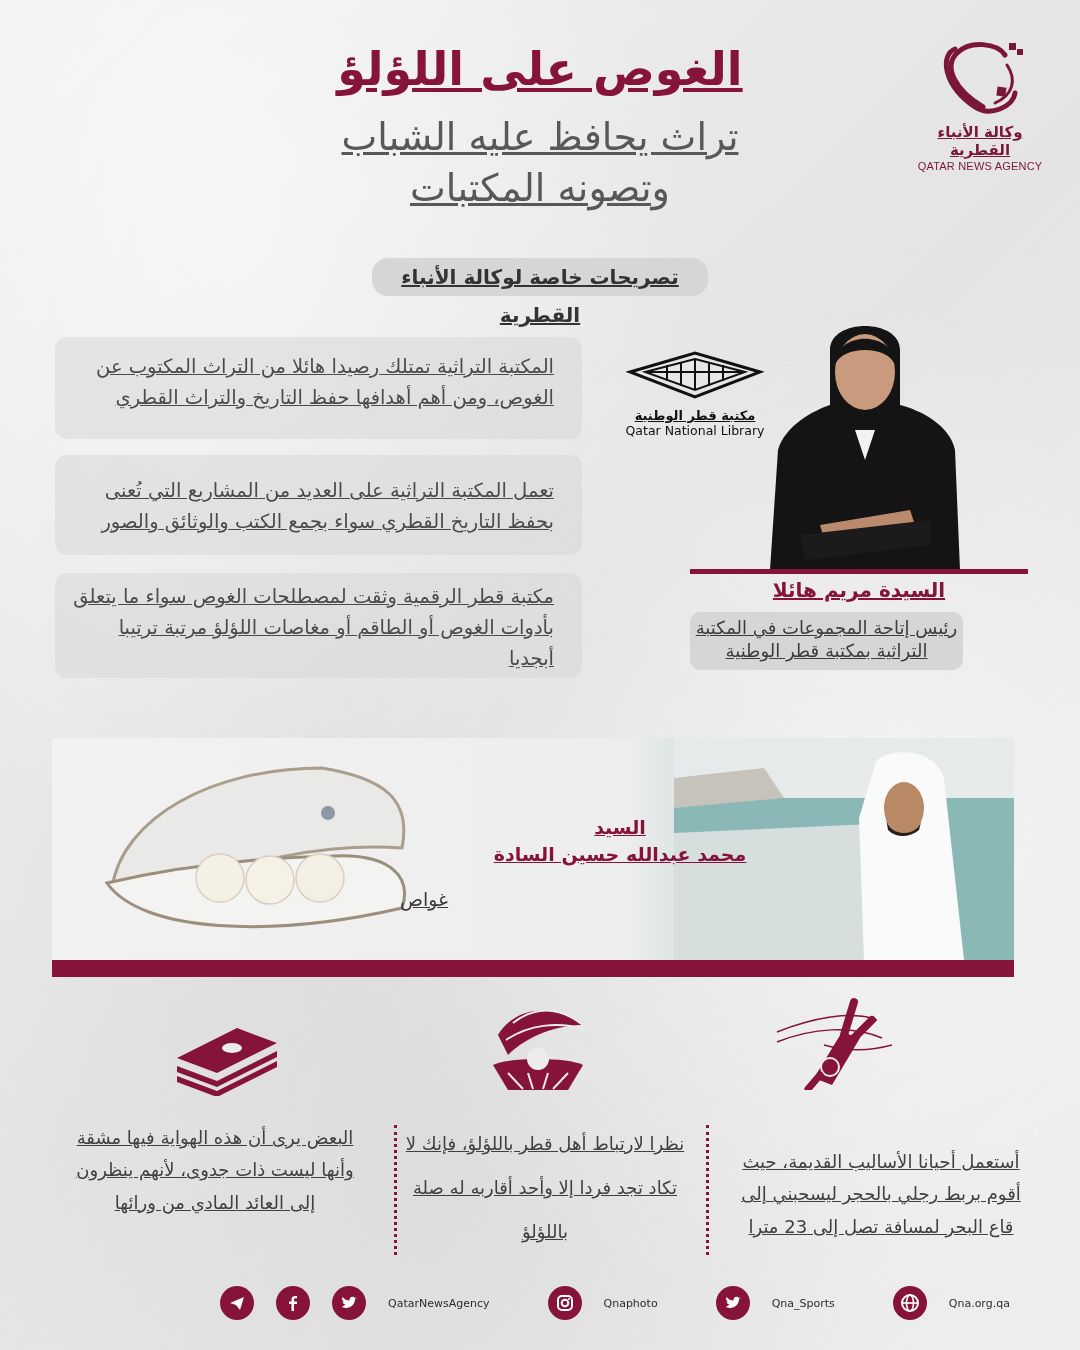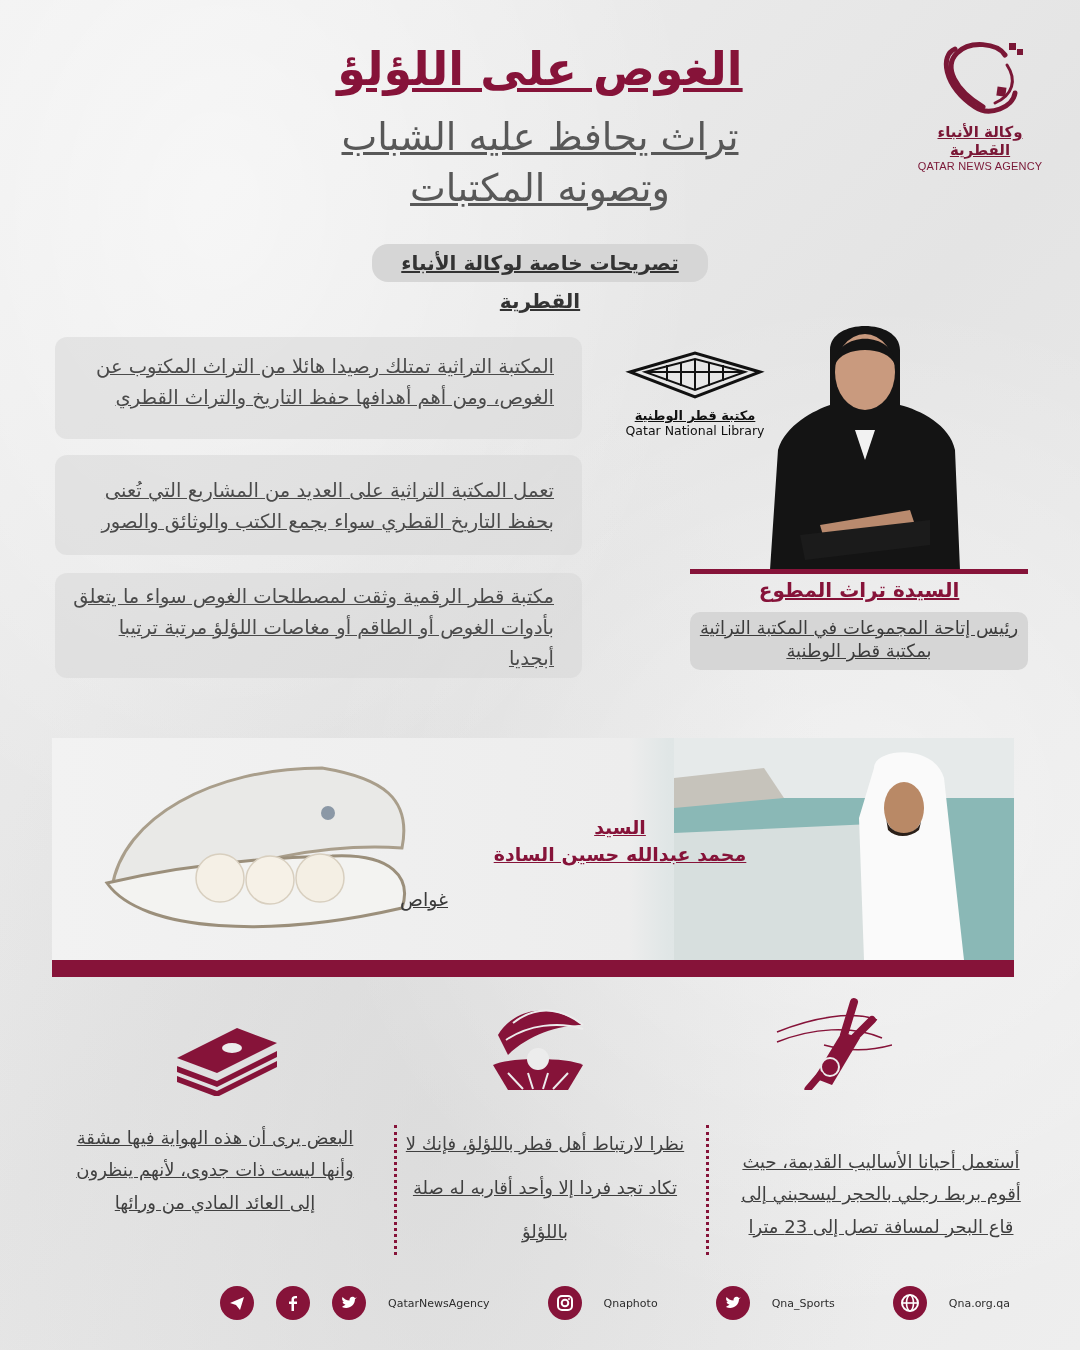--- a/index.html
+++ b/index.html
@@ -22,38 +22,38 @@
     .logo { left: 905px; top: 35px; width: 150px; text-align: center; }
     .logo svg { display: block; margin: 0 auto; }
     .logo-ar { font-size: 15px; font-weight: bold; color: #7a1736; margin-top: 4px; }
     .logo-en { font-family: "Liberation Sans", sans-serif; font-size: 11px; font-weight: normal; color: #7a1736; letter-spacing: 0.2px; margin-top: 1px; }
 
     
     .title-main { left: 200px; top: 42px; width: 680px; text-align: center; font-size: 46px; font-weight: bold; color: #861339; line-height: 1.2; }
     .title-sub { left: 200px; top: 112px; width: 680px; text-align: center; font-size: 38px; color: #585858; line-height: 1.35; }
 
     
-    .pill { left: 372px; top: 244px; width: 336px; height: 38px; background: #d6d6d6; border-radius: 16px; text-align: center; font-size: 20px; font-weight: bold; color: #333; line-height: 38px; }
+    .pill { left: 372px; top: 258px; width: 336px; height: 38px; background: #d6d6d6; border-radius: 16px; text-align: center; font-size: 20px; font-weight: bold; color: #333; line-height: 38px; }
 
     
     .card { left: 55px; width: 527px; background: rgba(215,215,215,0.55); border-radius: 12px; padding: 14px 28px 14px 18px; font-size: 19.5px; color: #4b4b4b; line-height: 1.6; text-align: right; }
     .card1 { top: 337px; height: 102px; }
     .card2 { top: 455px; height: 100px; padding-top: 20px; }
     .card3 { top: 573px; height: 105px; padding-top: 8px; }
 
     
     .qnl { left: 605px; top: 350px; width: 180px; text-align: center; }
     .qnl-ar { font-size: 13px; font-weight: bold; color: #111; margin-top: 2px; }
     .qnl-en { font-family: "DejaVu Sans", sans-serif; font-size: 12.5px; color: #111; }
 
     
     .portrait { left: 760px; top: 310px; width: 210px; height: 260px; }
     .person-rule { left: 690px; top: 569px; width: 338px; height: 5px; background: #861339; }
     .person-name { left: 690px; top: 578px; width: 338px; text-align: center; font-size: 20px; font-weight: bold; color: #861339; }
-    .person-role { left: 690px; top: 612px; width: 338px; height: 58px; background: #d6d6d6; border-radius: 10px; text-align: center; font-size: 18px; color: #3c3c3c; line-height: 1.3; padding-top: 4px; }
+    .person-role { left: 690px; top: 612px; width: 273px; height: 58px; background: #d6d6d6; border-radius: 10px; text-align: center; font-size: 18px; color: #3c3c3c; line-height: 1.3; padding-top: 4px; }
 
     
     .banner { left: 52px; top: 738px; width: 962px; height: 222px; overflow: hidden; background: linear-gradient(90deg, #f2f2f2 0%, #ededed 60%, #e0e6e6 64%, #cfdcdc 100%); }
     .banner-bar { left: 52px; top: 960px; width: 962px; height: 17px; background: #861339; }
     .diver-title { left: 400px; top: 814px; width: 440px; text-align: center; font-size: 19px; font-weight: bold; color: #861339; line-height: 1.4; }
     .diver-role { left: 400px; top: 888px; width: 440px; text-align: left; font-size: 19px; color: #3a3a3a; }
 
     
     .col { width: 300px; text-align: center; font-size: 18px; color: #404040; line-height: 1.8; }
     .col-right { left: 731px; top: 1122px; margin-top: 24px; }
@@ -111,21 +111,21 @@
 
 <svg class="abs portrait" viewBox="0 0 210 260">
   <path d="M10 260 L 18 140 C 25 115, 55 100, 70 95 L 70 40 C 70 8, 140 8, 140 40 L 140 95 C 160 100, 190 115, 195 140 L 200 260 Z" fill="#141414"></path>
   <ellipse cx="105" cy="62" rx="30" ry="38" fill="#c99a7e"></ellipse>
   <path d="M75 55 C 75 20, 135 20, 135 55 C 128 35, 82 35, 75 55 Z" fill="#141414"></path>
   <polygon points="95,120 115,120 105,150" fill="#f2f2f2"></polygon>
   <path d="M60 215 L 150 200 L 155 215 L 65 232 Z" fill="#b98a6e"></path>
   <path d="M40 225 L 170 210 L 170 235 L 45 250 Z" fill="#1b1b1b"></path>
 </svg>
 <div class="abs person-rule"></div>
-<div class="abs person-name rtl">السيدة تراث المطوع</div>
+<div class="abs person-name rtl">السيدة مريم هائلا</div>
 <div class="abs person-role rtl">رئيس إتاحة المجموعات في المكتبة التراثية بمكتبة قطر الوطنية</div>
 
 <div class="abs banner">
   <svg width="340" height="222" viewBox="0 0 340 222" style="position:absolute;left:40px;top:0;">
     <path d="M20 150 C 30 80, 120 30, 230 30 C 290 40, 320 60, 310 110 C 240 105, 150 120, 60 160 Z" fill="#e9e9e7" stroke="#a99e8b" stroke-width="3"></path>
     <path d="M15 145 C 50 195, 180 200, 310 170 C 320 140, 300 115, 240 118 C 160 120, 80 130, 15 145 Z" fill="#f3f3f1" stroke="#9b8f7b" stroke-width="3"></path>
     <circle cx="128" cy="140" r="24" fill="#f5f0e6" stroke="#d8cfbf" stroke-width="1.5"></circle>
     <circle cx="178" cy="142" r="24" fill="#f6f1e7" stroke="#d8cfbf" stroke-width="1.5"></circle>
     <circle cx="228" cy="140" r="24" fill="#f4efe4" stroke="#d8cfbf" stroke-width="1.5"></circle>
     <circle cx="236" cy="75" r="7" fill="#8b98a6"></circle>

